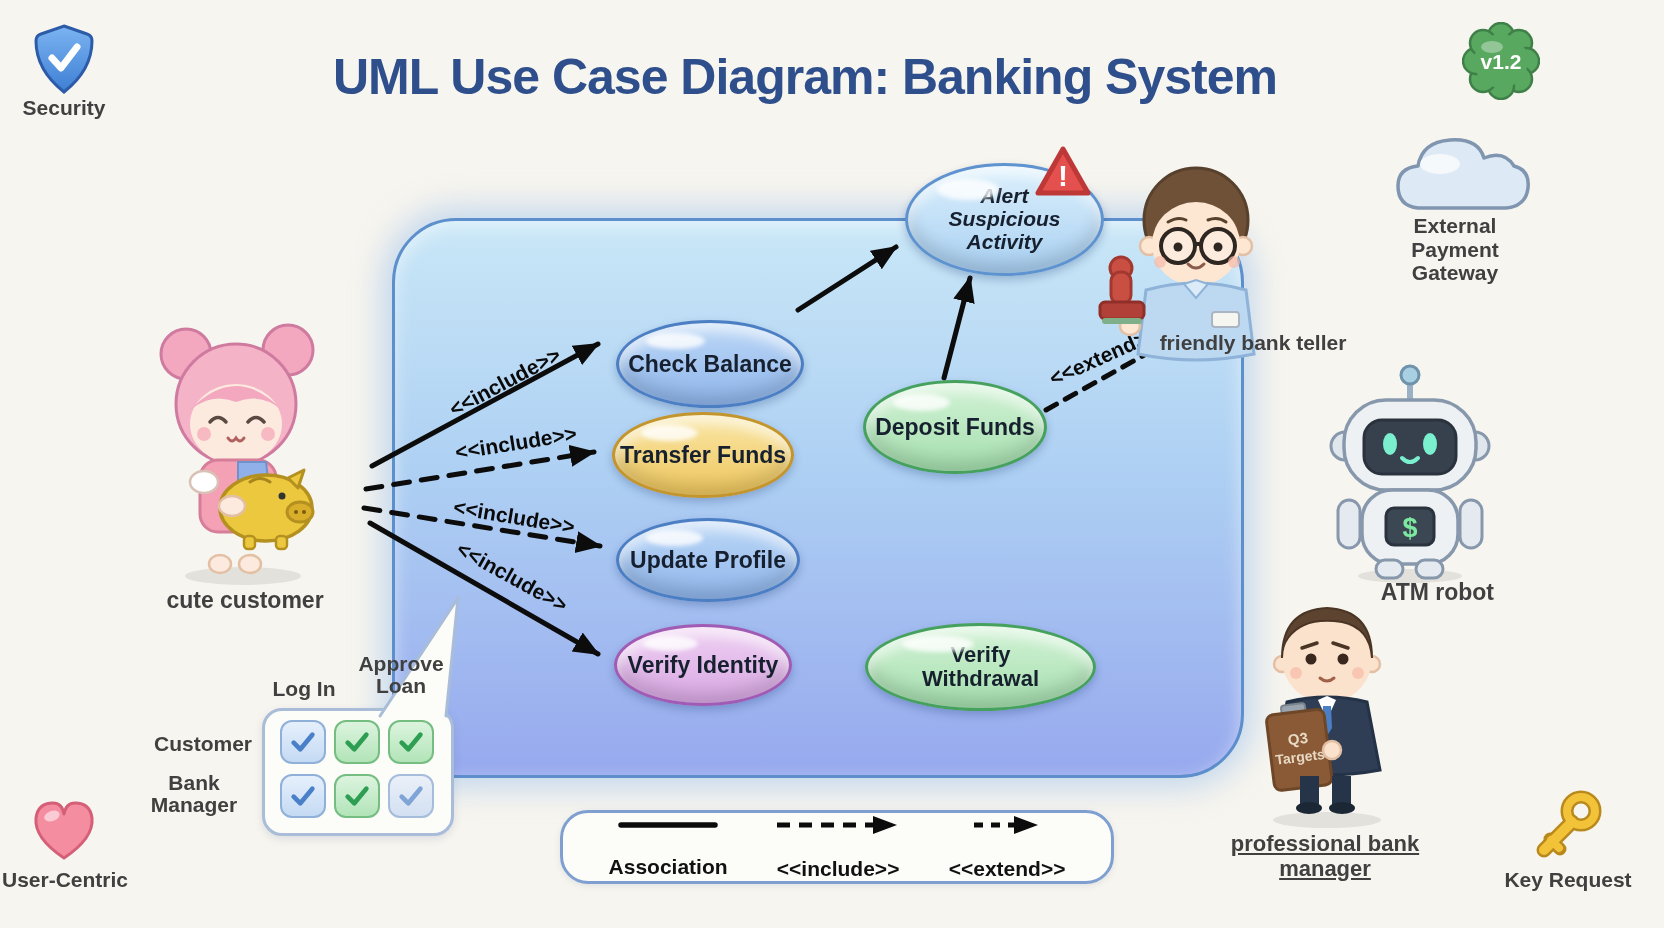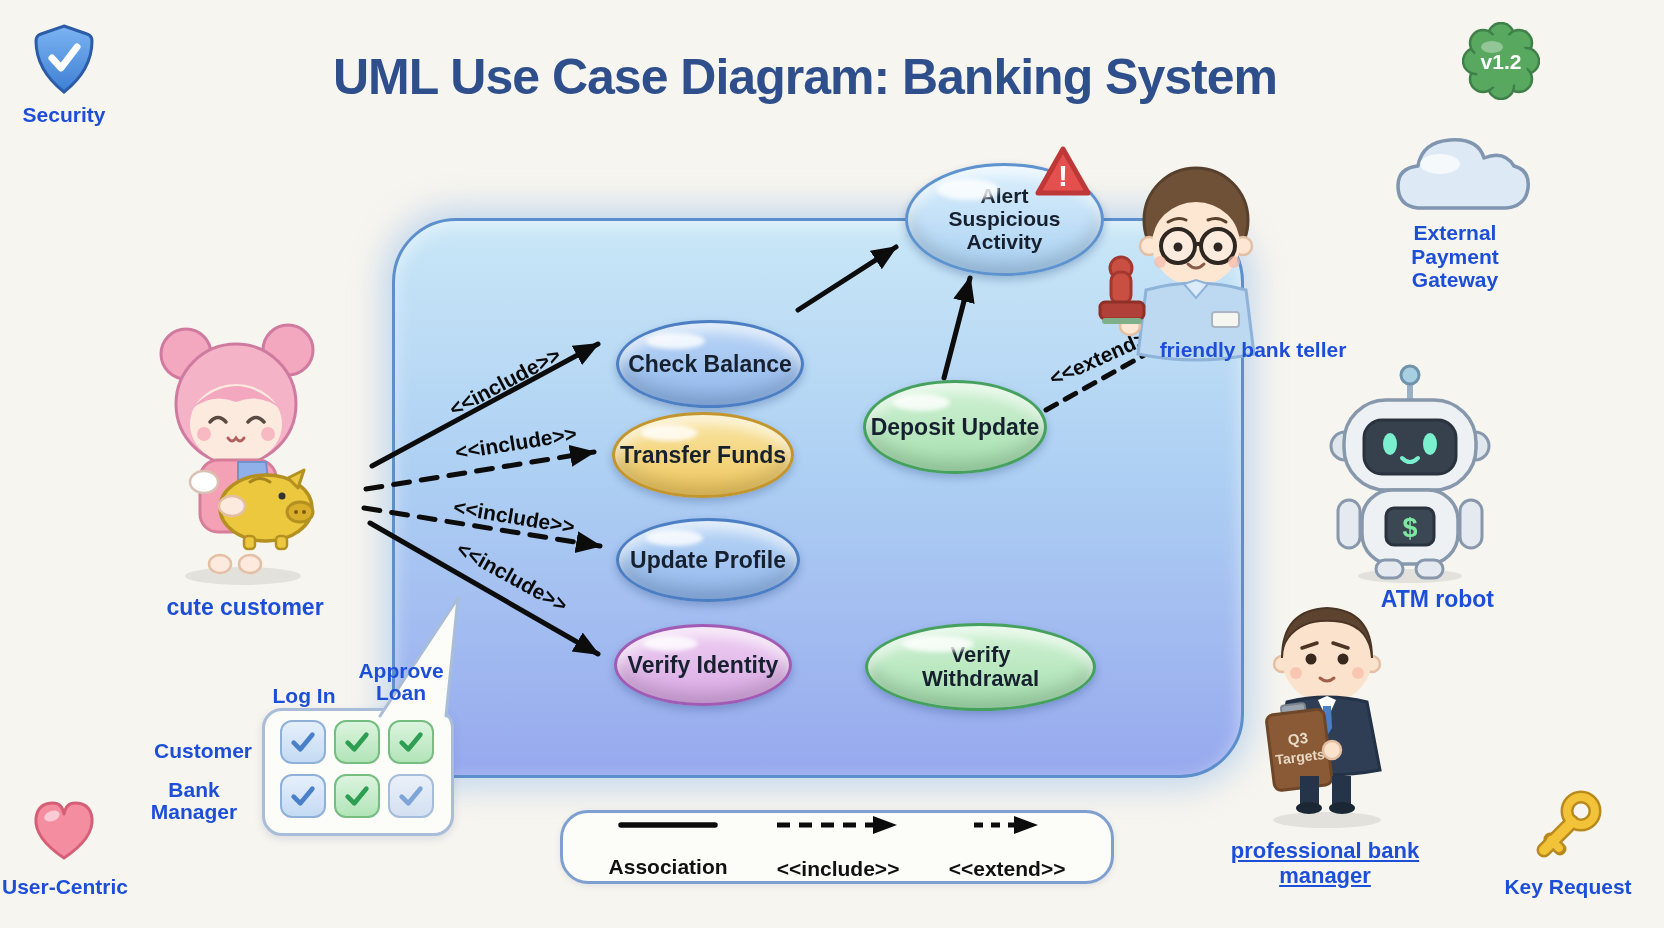--- a/index.html
+++ b/index.html
@@ -27,21 +27,21 @@
   }
   .usecase::before{
     content:"";position:absolute;top:12%;left:15%;width:32%;height:20%;
     background:rgba(255,255,255,.8);border-radius:50%;filter:blur(2px);
   }
   .uc-blue{background:linear-gradient(180deg,#bcd7f6,#8fb6ec);border:3px solid #4c7ec4;}
   .uc-lightblue{background:linear-gradient(180deg,#dcf0fc,#a9d0f2);border:3px solid #5f93cf;}
   .uc-yellow{background:linear-gradient(180deg,#f9e6a6,#efc75e);border:3px solid #c3952f;}
   .uc-purple{background:linear-gradient(180deg,#eed0f2,#d9a8e4);border:3px solid #a05cb4;}
   .uc-green{background:linear-gradient(180deg,#d2f2d5,#a5dfae);border:3px solid #46a05e;}
-  .lbl{position:absolute;font-weight:bold;color:#1d4ed8;text-align:center;line-height:1.12;margin-top:7px;}
+  .lbl{position:absolute;font-weight:bold;color:#404040;text-align:center;line-height:1.12;}
   .rel-label{
     position:absolute;font-weight:bold;font-size:21px;color:#0a0a0a;
     white-space:nowrap;transform-origin:center;
   }
   .arrows{position:absolute;left:0;top:0;pointer-events:none;}
   .legend{
     position:absolute;left:560px;top:810px;width:548px;height:68px;
     border:3px solid #7e9fd0;border-radius:28px;background:rgba(253,253,250,.85);
     display:flex;justify-content:space-evenly;align-items:center;
     box-shadow:0 2px 6px rgba(60,90,140,.12);
@@ -121,26 +121,26 @@
       <line x1="1046" y1="410" x2="1180" y2="335" stroke-dasharray="12 10" marker-end="url(#ah)"></line>
     </g>
   </svg>
 
   <div class="rel-label" style="left:505px;top:382px;transform:translate(-50%,-50%) rotate(-28deg);">&lt;&lt;include&gt;&gt;</div>
   <div class="rel-label" style="left:516px;top:443px;transform:translate(-50%,-50%) rotate(-9deg);">&lt;&lt;include&gt;&gt;</div>
   <div class="rel-label" style="left:514px;top:517px;transform:translate(-50%,-50%) rotate(9.5deg);">&lt;&lt;include&gt;&gt;</div>
   <div class="rel-label" style="left:512px;top:577px;transform:translate(-50%,-50%) rotate(29deg);">&lt;&lt;include&gt;&gt;</div>
   <div class="rel-label" style="left:1104px;top:356px;transform:translate(-50%,-50%) rotate(-24deg);">&lt;&lt;extend&gt;&gt;</div>
 
-  <div class="usecase uc-lightblue" style="left:905px;top:163px;width:165px;height:107px;font-size:21px;padding:0 14px;">Alert Suspicious Activity</div>
+  <div class="usecase uc-lightblue" style="left:905px;top:163px;width:165px;height:107px;font-size:21px;padding:0 14px;font-style:italic;">Alert Suspicious Activity</div>
   <div class="usecase uc-blue" style="left:616px;top:320px;width:182px;height:82px;font-size:23px;">Check Balance</div>
   <div class="usecase uc-yellow" style="left:612px;top:412px;width:176px;height:80px;font-size:23px;">Transfer Funds</div>
   <div class="usecase uc-blue" style="left:616px;top:518px;width:178px;height:78px;font-size:23px;">Update Profile</div>
   <div class="usecase uc-purple" style="left:614px;top:624px;width:172px;height:76px;font-size:23px;">Verify Identity</div>
-  <div class="usecase uc-green" style="left:863px;top:380px;width:178px;height:88px;font-size:23px;">Deposit Update</div>
+  <div class="usecase uc-green" style="left:863px;top:380px;width:178px;height:88px;font-size:23px;">Deposit Funds</div>
   <div class="usecase uc-green" style="left:865px;top:623px;width:177px;height:82px;font-size:22px;padding:0 24px;">Verify Withdrawal</div>
 
   <svg style="position:absolute;left:1034px;top:144px;" width="58" height="56" viewBox="0 0 58 56">
     <polygon points="29,5 54,49 4,49" fill="#e4504e" stroke="#bd3836" stroke-width="5" stroke-linejoin="round"></polygon>
     <text x="29" y="42" text-anchor="middle" font-size="30" font-weight="bold" fill="#ffffff">!</text>
   </svg>
 
   <svg style="position:absolute;left:148px;top:312px;" width="200" height="280" viewBox="0 0 200 280">
     <ellipse cx="95" cy="264" rx="58" ry="9" fill="rgba(0,0,0,.08)"></ellipse>
     <circle cx="38" cy="42" r="25" fill="#f3a8c0" stroke="#cf7ba0" stroke-width="3"></circle>

